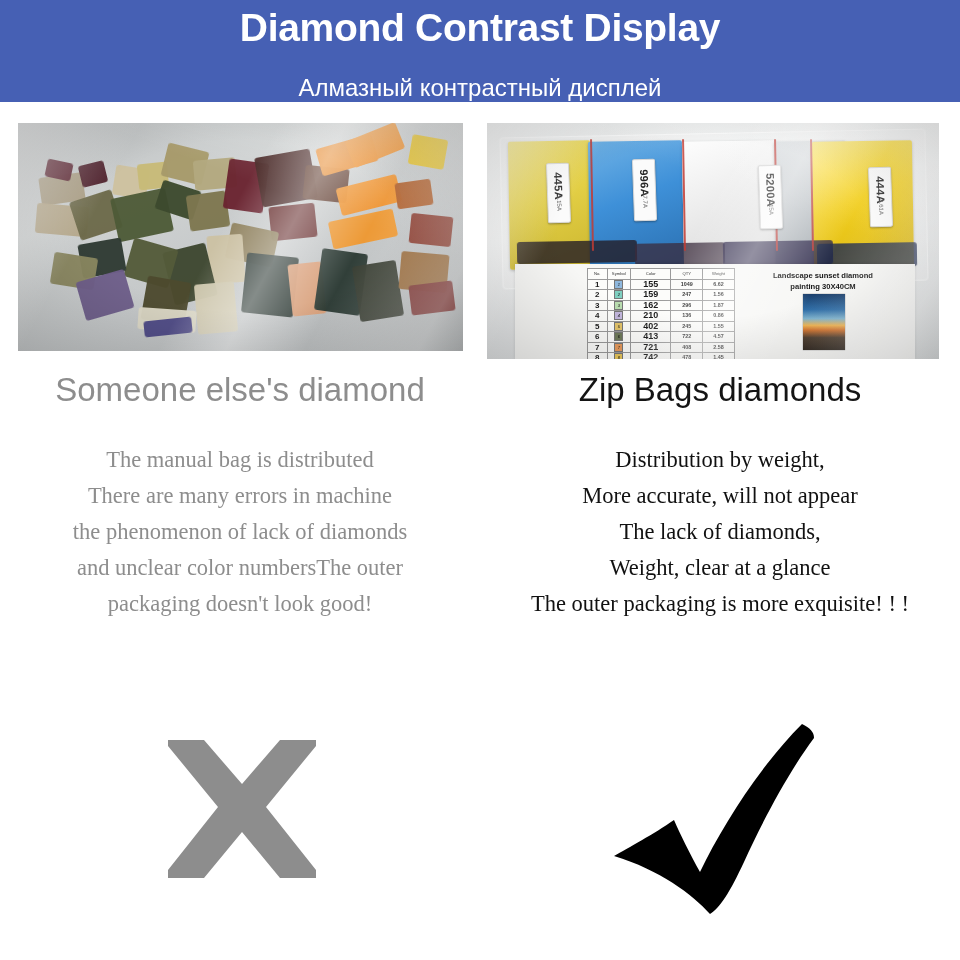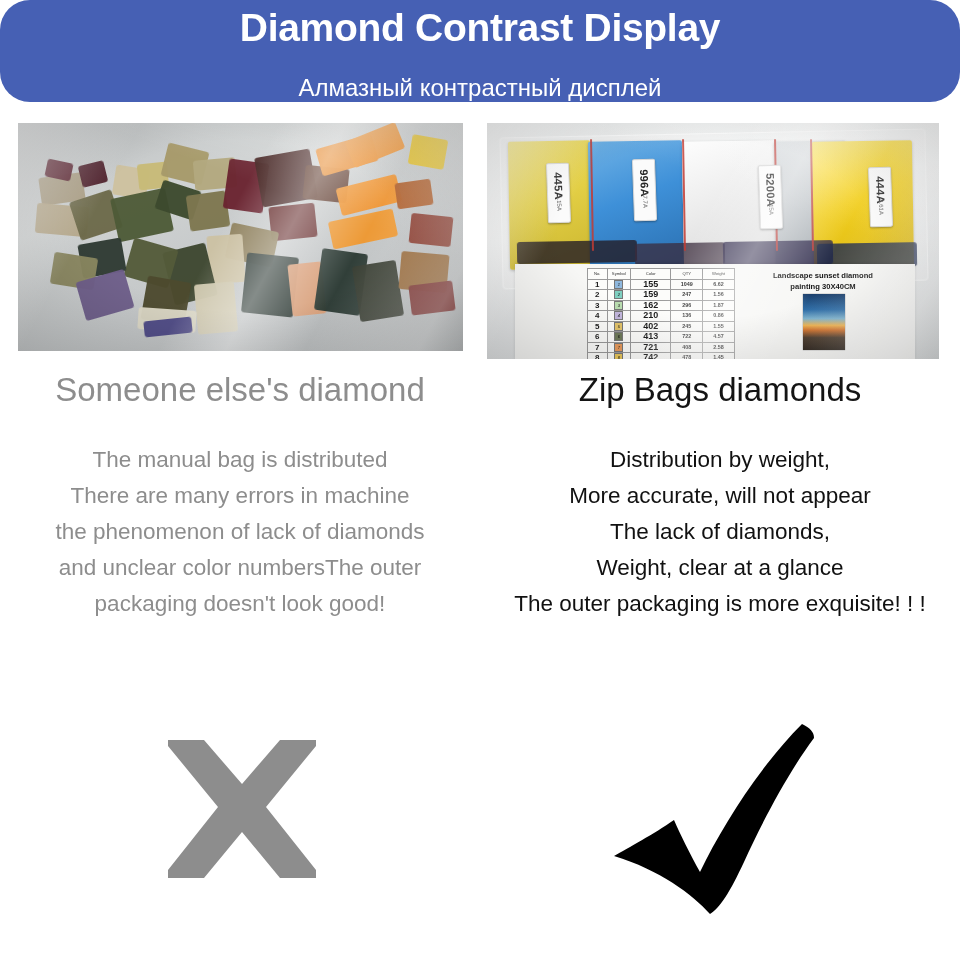--- a/index.html
+++ b/index.html
@@ -21,21 +21,20 @@
     left: 0; top: 0;
     width: 960px;
     height: 102px;
     background: #4660b4;
     display: flex;
     flex-direction: column;
     align-items: center;
     justify-content: flex-start;
     box-sizing: border-box;
     padding-top: 4px;
-    border-radius: 30px;
   }
   .banner-title {
     color: #ffffff;
     font-size: 39px;
     font-weight: bold;
     line-height: 48px;
     letter-spacing: -0.3px;
     white-space: nowrap;
   }
   .banner-subtitle {
@@ -226,20 +225,21 @@
   .heading.good { color: #141414; }
 
   
   .body-copy {
     position: absolute;
     width: 100%;
     top: 340px;
     text-align: center;
     font-size: 22.5px;
     line-height: 36px;
+    font-family: Liberation Serif, serif;
   }
   .body-copy.bad  { color: #8d8d8d; }
   .body-copy.good { color: #111111; }
   .body-copy div { white-space: nowrap; }
 
   
   .mark-wrap {
     position: absolute;
     width: 100%;
     top: 620px;

